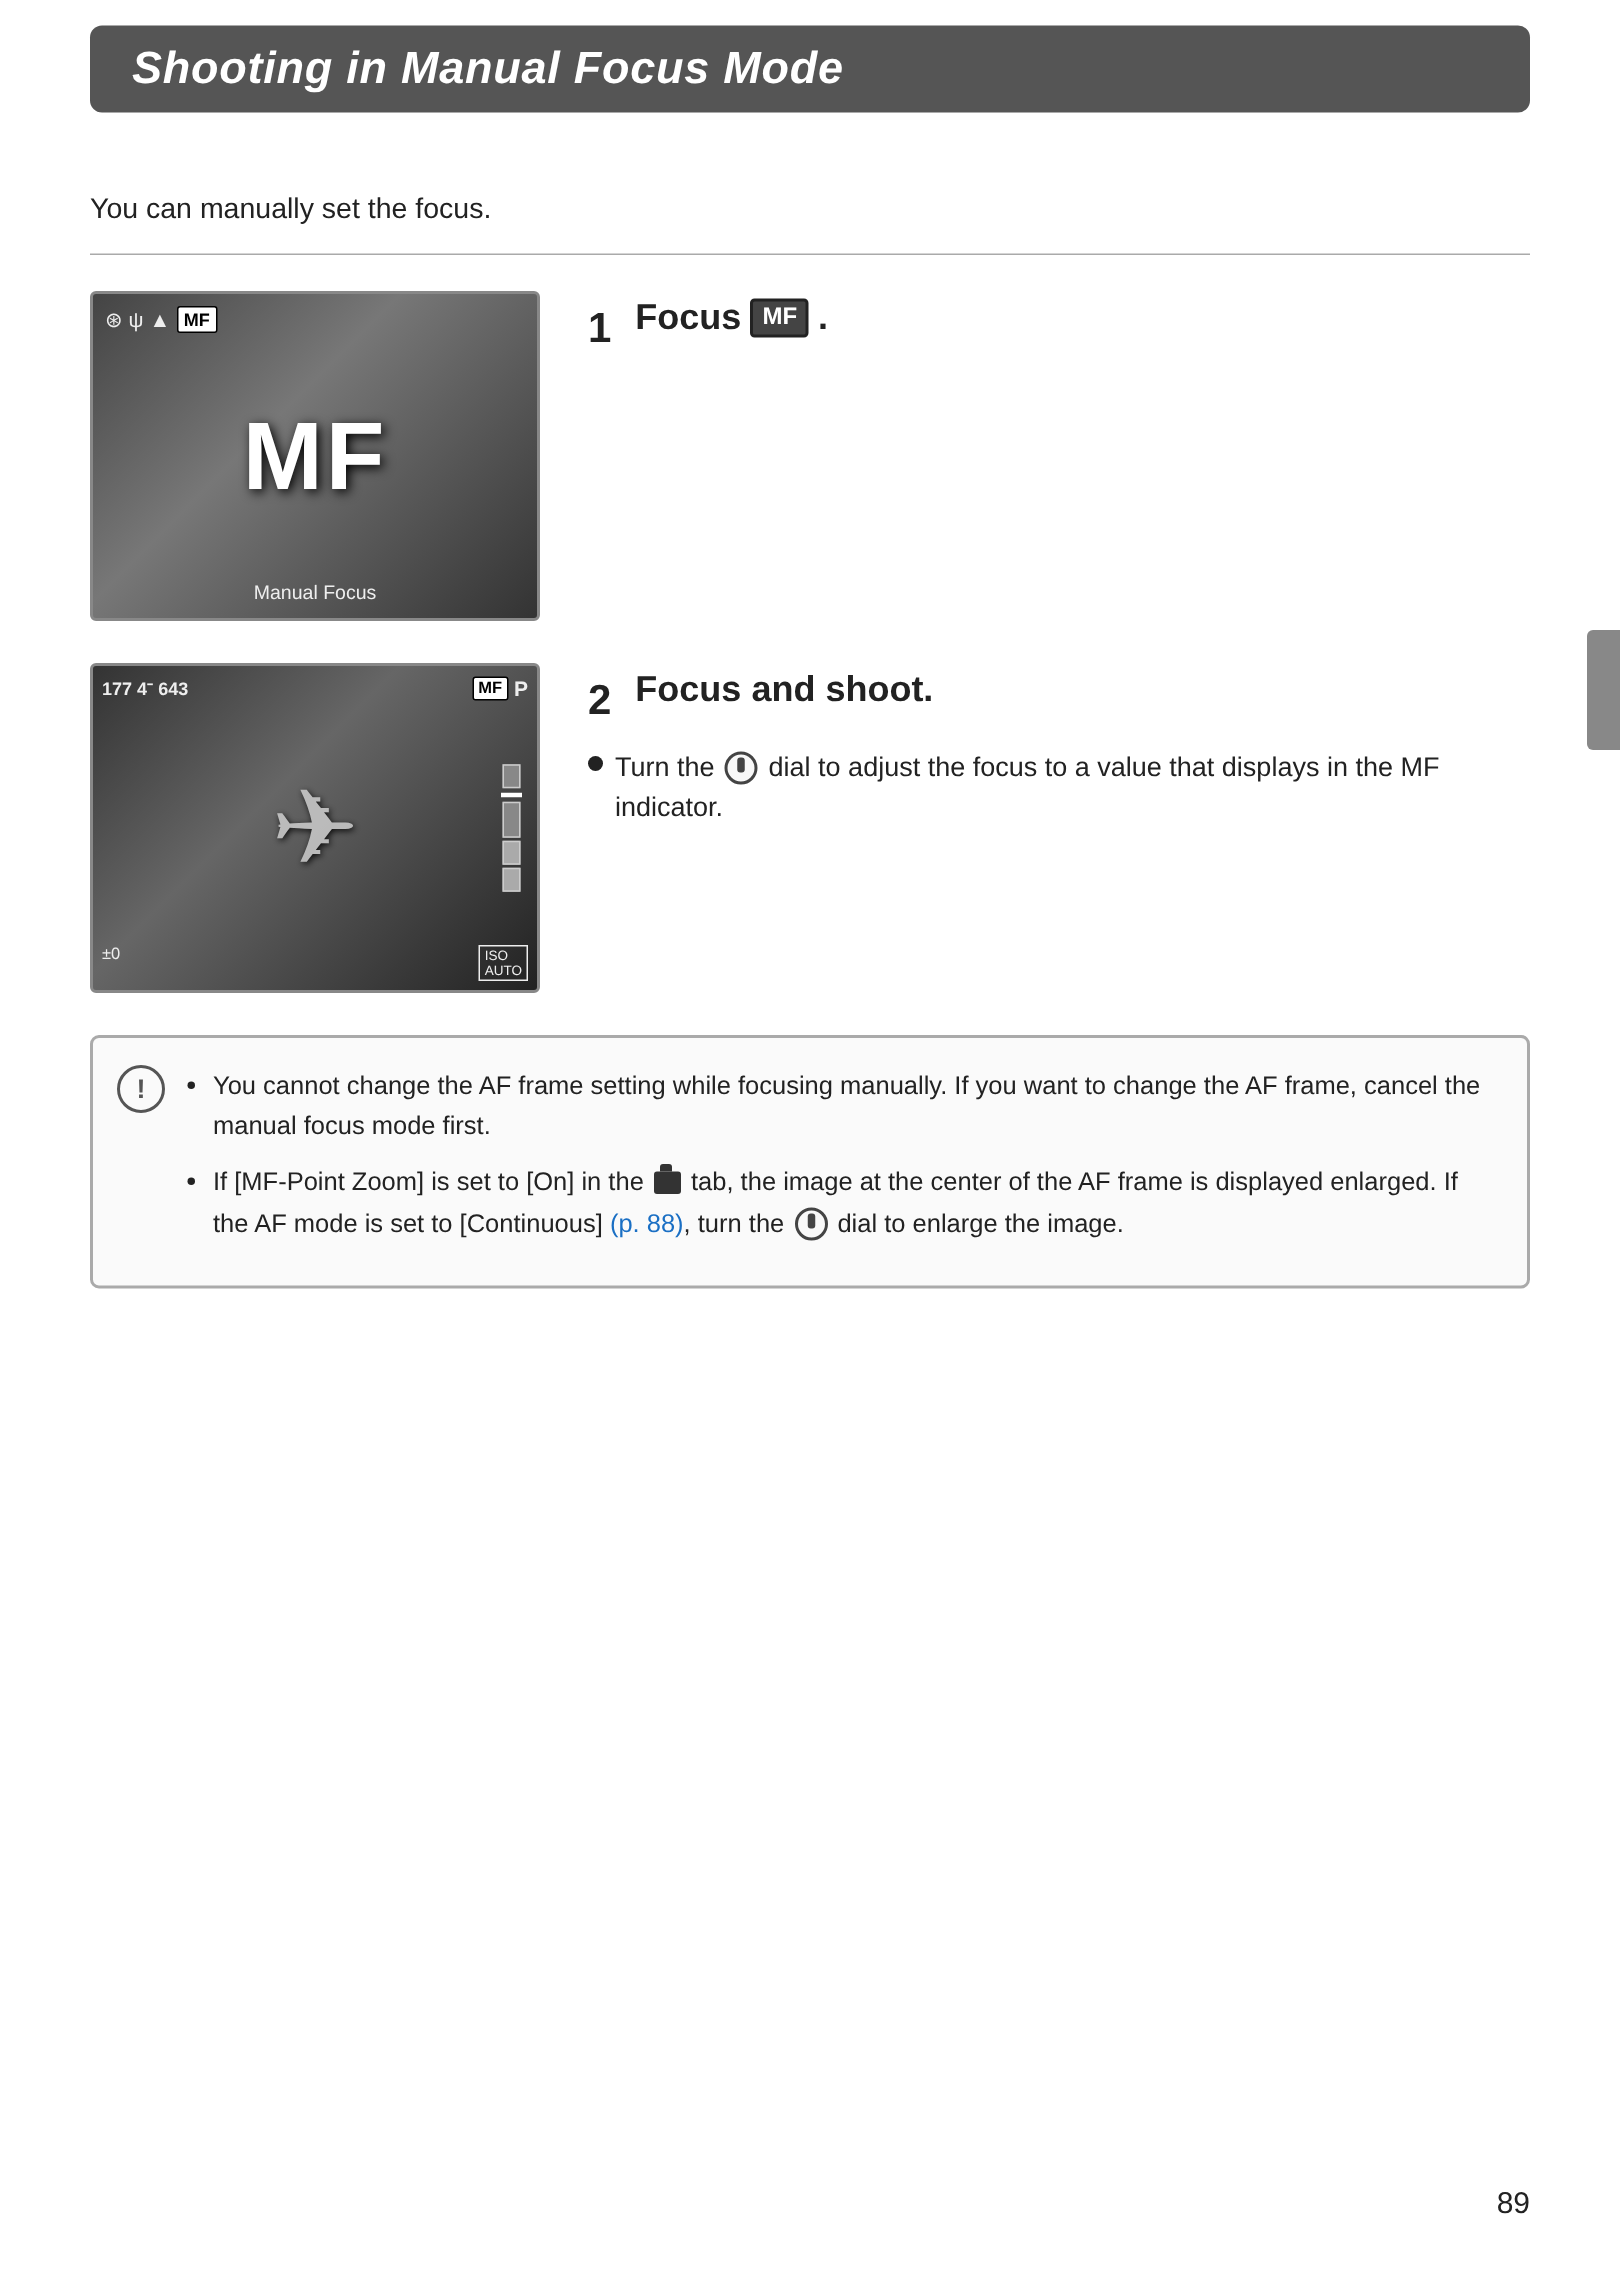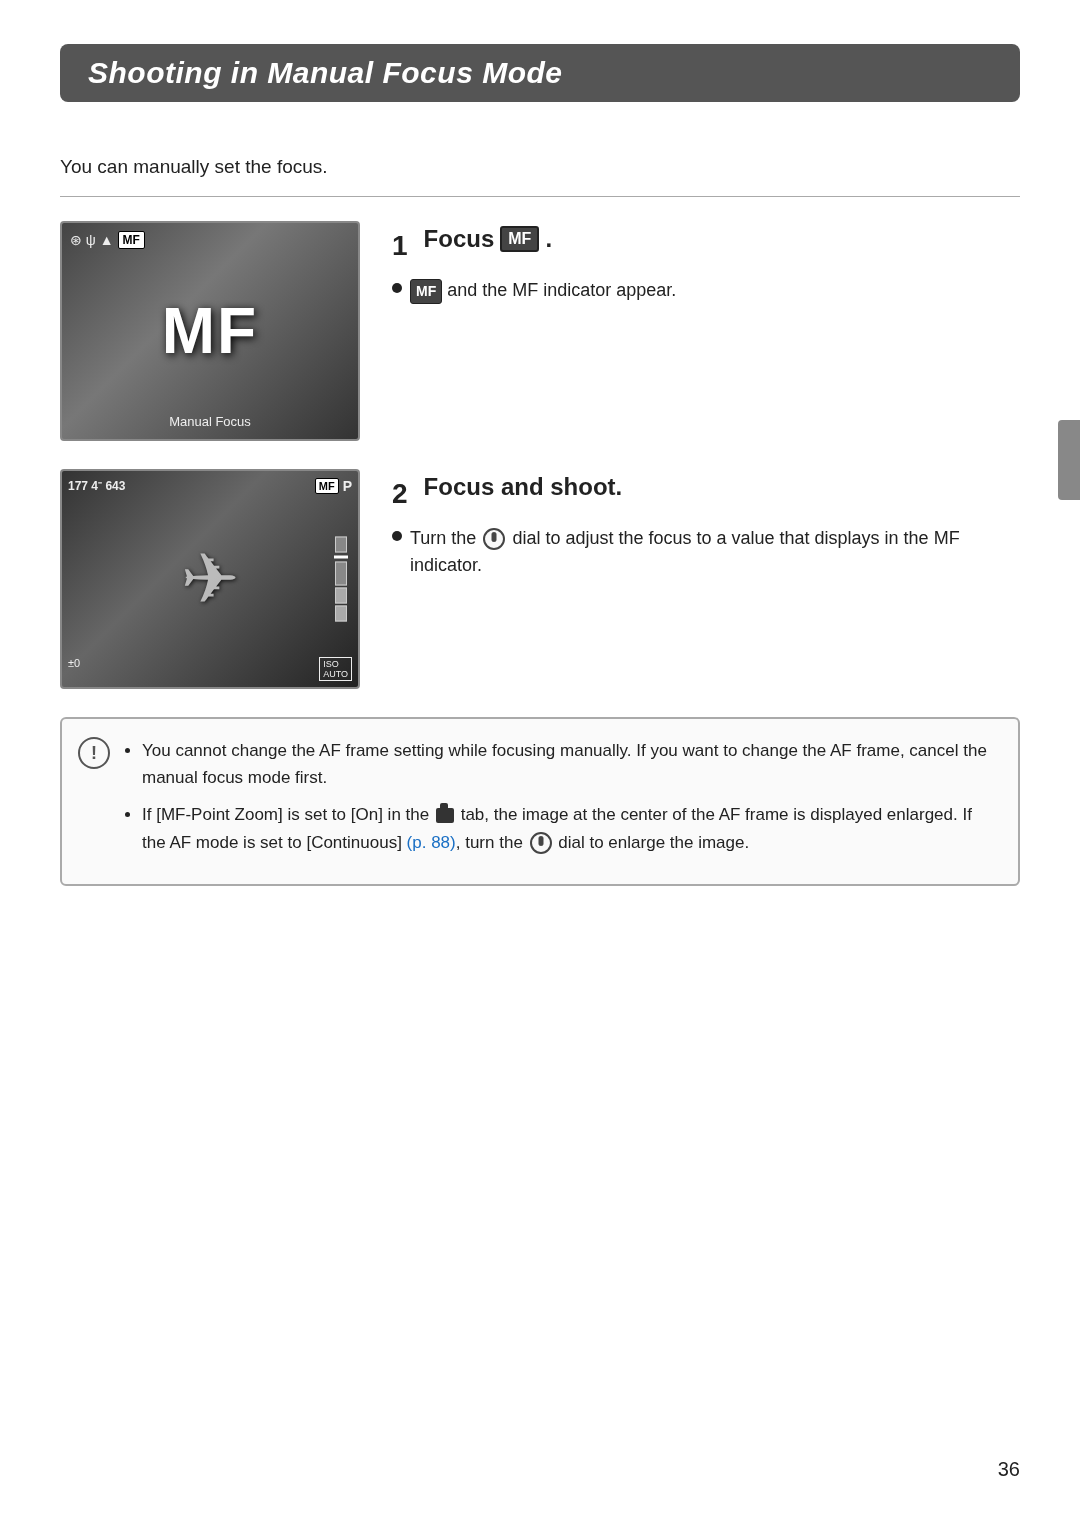--- a/index.html
+++ b/index.html
@@ -7,21 +7,21 @@
       width: 1080px;
       min-height: 1521px;
       background: #fff;
       font-family: Arial, Helvetica, sans-serif;
       font-size: 18px;
       color: #222;
       position: relative;
     }
 
     .page-content {
-      padding: 44px 60px 60px 60px;
+      padding: 17px 60px 60px 60px;
     }
 
     
     .title-bar {
       background: #555;
       border-radius: 8px;
       padding: 12px 28px;
       margin-bottom: 22px;
       display: inline-block;
       width: 100%;
@@ -491,27 +491,20 @@
         <div class="step-label-row">
           <span class="step-number">1</span>
           <div class="step-title">
             <span>Focus</span>
             <span class="mf-badge">MF</span>
             <span>.</span>
           </div>
         </div>
 
         <ul class="bullet-list">
-          <li>
-            <span class="bullet-dot"></span>
-            <span>
-              <span class="mf-badge-inline">MF</span>
-              and the MF indicator appear.
-            </span>
-          </li>
         </ul>
       </div>
     </div>
 
     <div class="step-row">
 
       <div class="camera-image-box camera-img-2">
         <div class="cam2-center">
           <div class="cam2-hud-top">
             <span class="cam2-hud-left">177  4⁻  643</span>
@@ -574,13 +567,13 @@
         <span class="dial-icon"></span>
         dial to enlarge the image.
       </li>
     </ul>
   </div>
 
 </div>
 
 <div class="right-tab"></div>
 
-<div class="page-number">36</div>
+<div class="page-number">89</div>
 
 </body></html>

